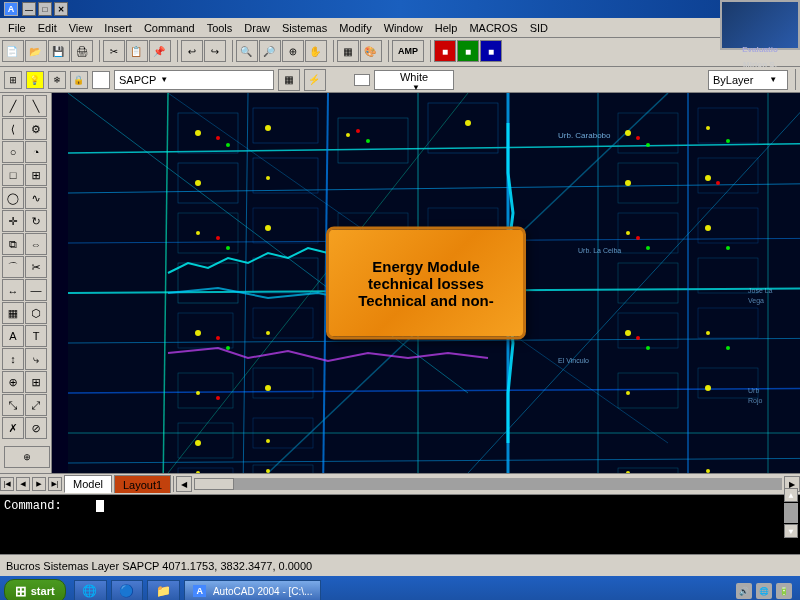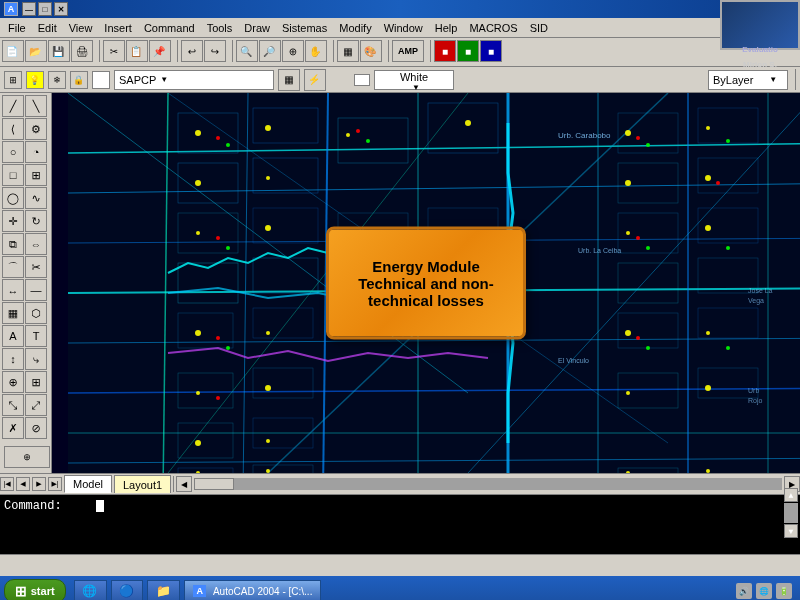--- a/index.html
+++ b/index.html
@@ -201,21 +201,21 @@
     }
     .tab-nav-btn {
       width: 14px; height: 14px;
       background: #d4d0c8;
       border: 1px solid #808080;
       display: flex; align-items: center; justify-content: center;
       font-size: 7px; cursor: pointer; margin-right: 2px;
     }
     .tab {
       height: 18px;
-      background: #fef9c3;
+      background: #c2410c;
       border: 1px solid #808080;
       border-bottom: none;
       padding: 0 8px;
       display: flex; align-items: center;
       font-size: 11px; cursor: pointer; margin-right: 2px;
     }
     .tab.active { background: #ffffff; border-bottom: 1px solid white; }
 
     
     #command-area {
@@ -595,22 +595,22 @@
         <rect x="550" y="375" width="60" height="10" fill="none" stroke="#00ccff" stroke-width="0.5" opacity="0.4"></rect>
         <circle cx="130" cy="380" r="2" fill="#ffff00" opacity="0.9"></circle>
         <circle cx="200" cy="378" r="2" fill="#ffff00" opacity="0.9"></circle>
         <circle cx="560" cy="380" r="2" fill="#ffff00" opacity="0.9"></circle>
         <circle cx="640" cy="378" r="2" fill="#ffff00" opacity="0.9"></circle>
       </svg>
     </div>
 
     <div id="energy-popup">
       <div>Energy Module</div>
+      <div>technical losses</div>
       <div>Technical and non-</div>
-      <div>technical losses</div>
     </div>
   </div>
 </div>
 
 <div style="background:#d4d0c8; border-top:1px solid #808080;">
   <div style="display:flex; align-items:center; height:20px;">
 
     <div class="tab-nav-btn">|◀</div>
     <div class="tab-nav-btn">◀</div>
     <div class="tab-nav-btn">▶</div>
@@ -639,20 +639,21 @@
     <span style="display:inline-block;width:8px;height:12px;background:white;margin-left:2px;"></span>
   </div>
   <div style="position:absolute; right:2px; bottom:62px; display:flex; flex-direction:column; gap:1px;">
     <div class="scroll-btn" style="width:14px;height:14px;background:#d4d0c8;border:1px solid #808080;">▲</div>
     <div style="width:14px;height:20px;background:#a0a0a0;"></div>
     <div class="scroll-btn" style="width:14px;height:14px;background:#d4d0c8;border:1px solid #808080;">▼</div>
   </div>
 </div>
 
 <div id="status-bar">
+  <span id="status-info">Bucros Sistemas Layer SAPCP  4071.1753, 3832.3477, 0.0000</span>
 </div>
 
 <div id="taskbar">
   <div id="start-btn">
     <span style="font-size:14px;">⊞</span>
     <span>start</span>
   </div>
   <div id="taskbar-items">
 
     <div class="taskbar-item">

